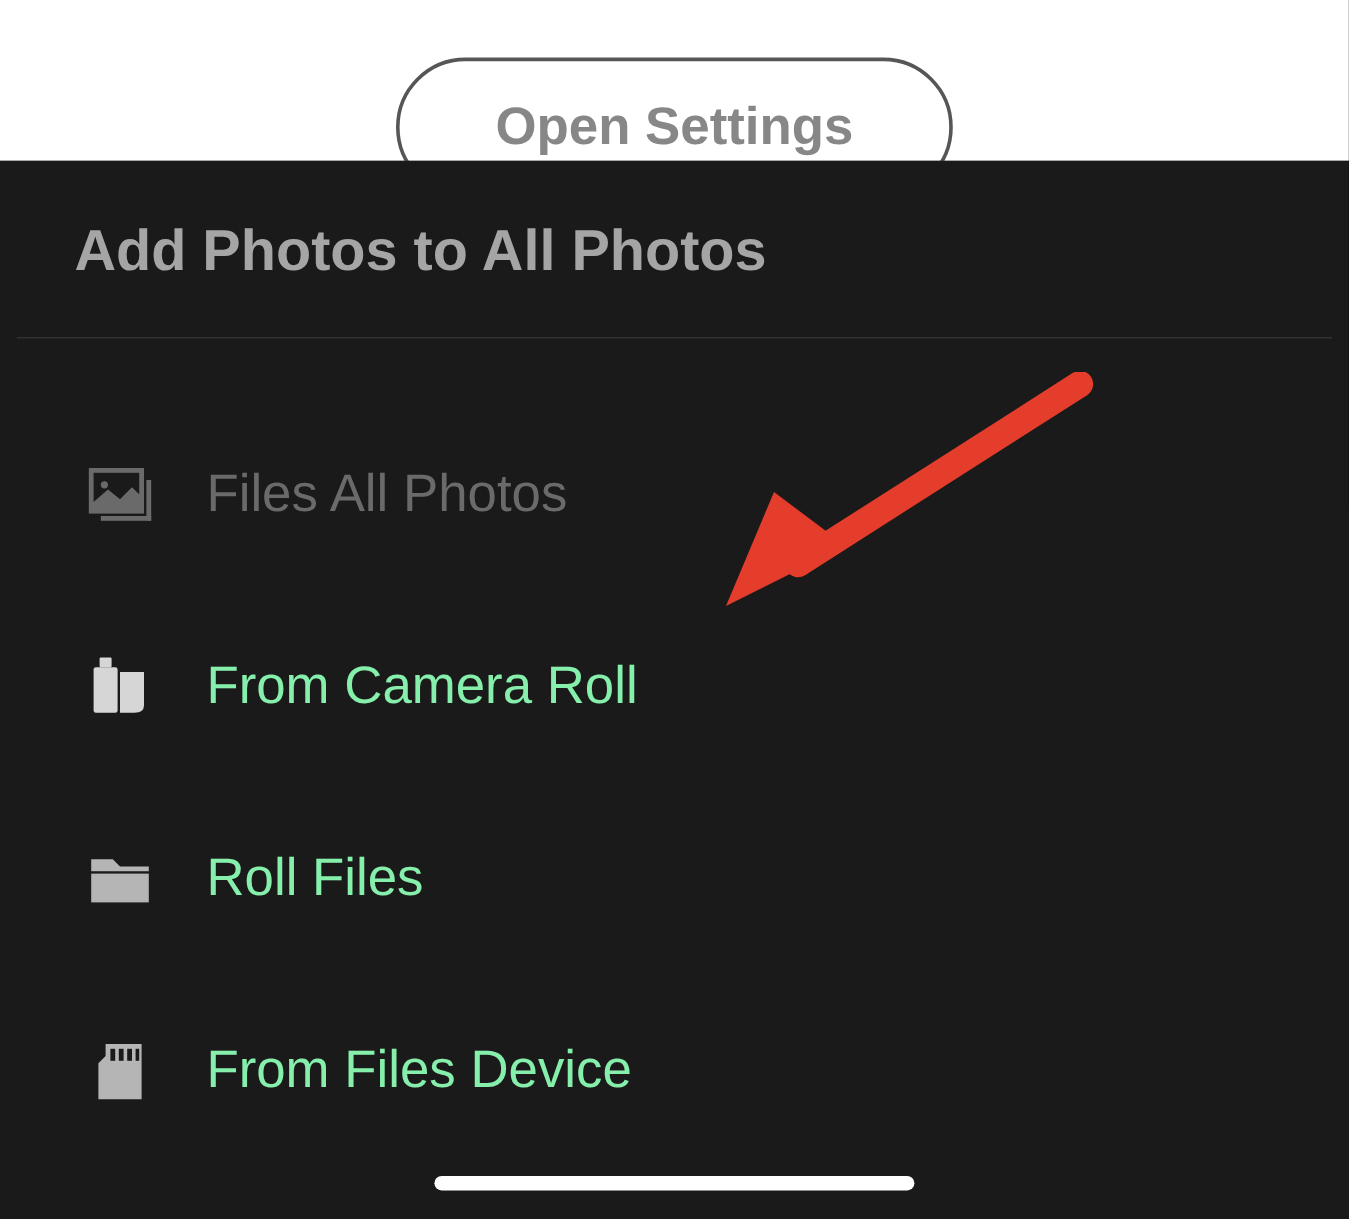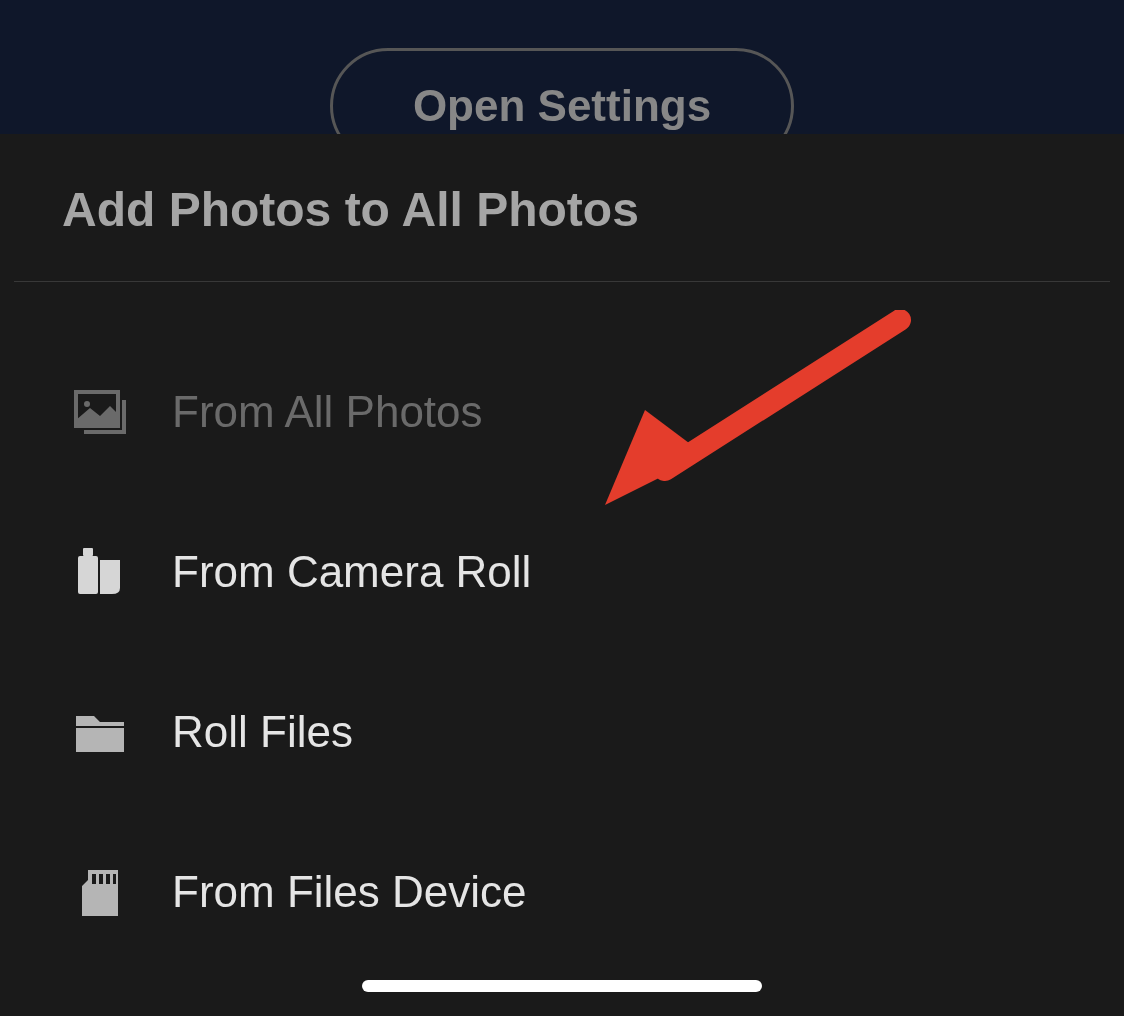--- a/index.html
+++ b/index.html
@@ -14,21 +14,21 @@
       font-family: -apple-system, BlinkMacSystemFont, "Segoe UI", Helvetica, Arial, sans-serif;
       overflow: hidden;
       position: relative;
     }
     .background-layer {
       position: absolute;
       top: 0;
       left: 0;
       width: 100%;
       height: 134px;
-      background: #0f172a;
+      background: #ffffff;
       display: flex;
       justify-content: center;
       align-items: flex-end;
     }
     .settings-button {
       border: 3px solid #565656;
       border-radius: 70px;
       padding: 30px 80px;
       color: #878787;
       font-size: 44px;
@@ -75,21 +75,21 @@
     }
     .option-label {
       font-size: 44px;
       font-weight: 500;
       margin-left: 42px;
     }
     .option.disabled .option-label {
       color: #6a6a6a;
     }
     .option.enabled .option-label {
-      color: #e5e5e5;
+      color: #86efac;
     }
     .arrow-annotation {
       position: absolute;
       top: 310px;
       left: 590px;
       pointer-events: none;
     }
     .home-indicator {
       position: absolute;
       bottom: 24px;
@@ -117,21 +117,21 @@
     <div class="option disabled">
       <span class="option-icon">
         <svg width="56" height="56" viewBox="0 0 56 56">
           <rect x="4" y="8" width="42" height="34" fill="none" stroke="#6a6a6a" stroke-width="4"></rect>
           <circle cx="15" cy="20" r="3" fill="#6a6a6a"></circle>
           <path d="M 4 36 L 18 24 L 28 32 L 38 22 L 46 30 L 46 42 L 4 42 Z" fill="#6a6a6a"></path>
           <rect x="12" y="46" width="42" height="4" fill="#6a6a6a"></rect>
           <rect x="50" y="16" width="4" height="34" fill="#6a6a6a"></rect>
         </svg>
       </span>
-      <span class="option-label">From All Photos</span>
+      <span class="option-label">Files All Photos</span>
     </div>
 
     <div class="option enabled">
       <span class="option-icon">
         <svg width="56" height="56" viewBox="0 0 56 56">
           <rect x="6" y="12" width="20" height="38" rx="2" fill="#d6d6d6"></rect>
           <rect x="11" y="4" width="10" height="8" rx="1" fill="#d6d6d6"></rect>
           <path d="M 28 16 L 48 16 L 48 44 Q 48 50 40 50 L 28 50 Z" fill="#d6d6d6"></path>
         </svg>
       </span>

